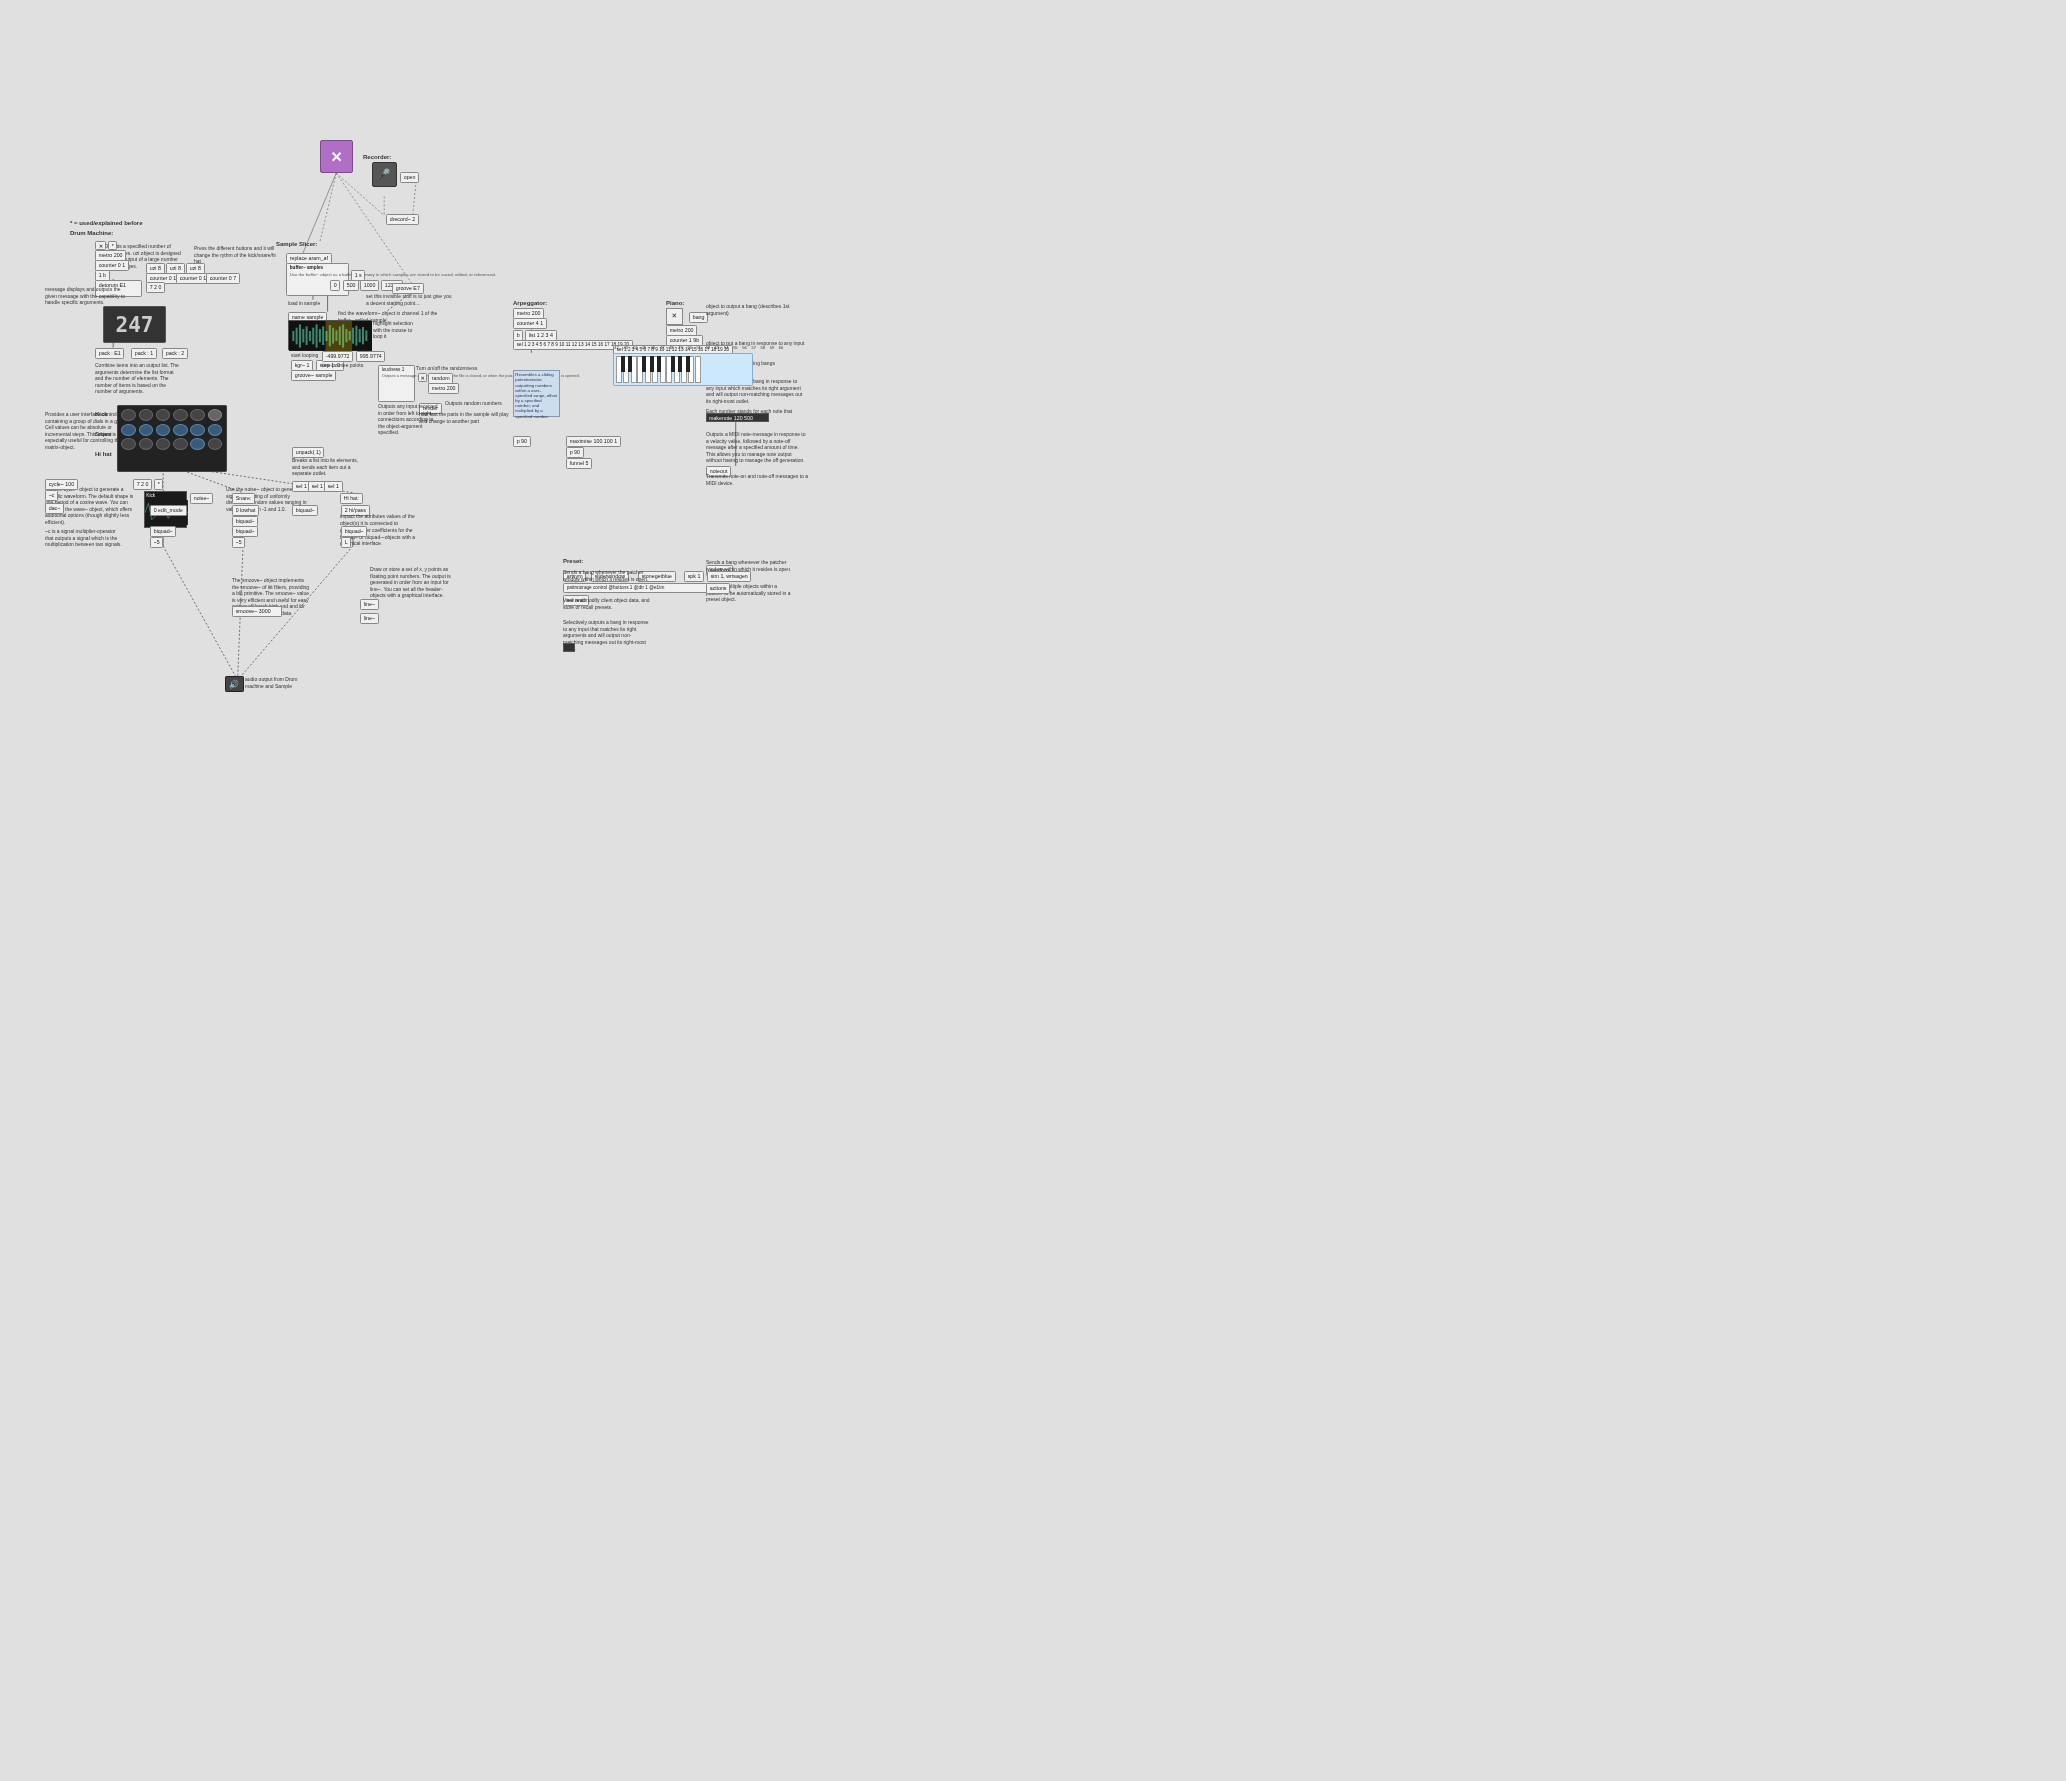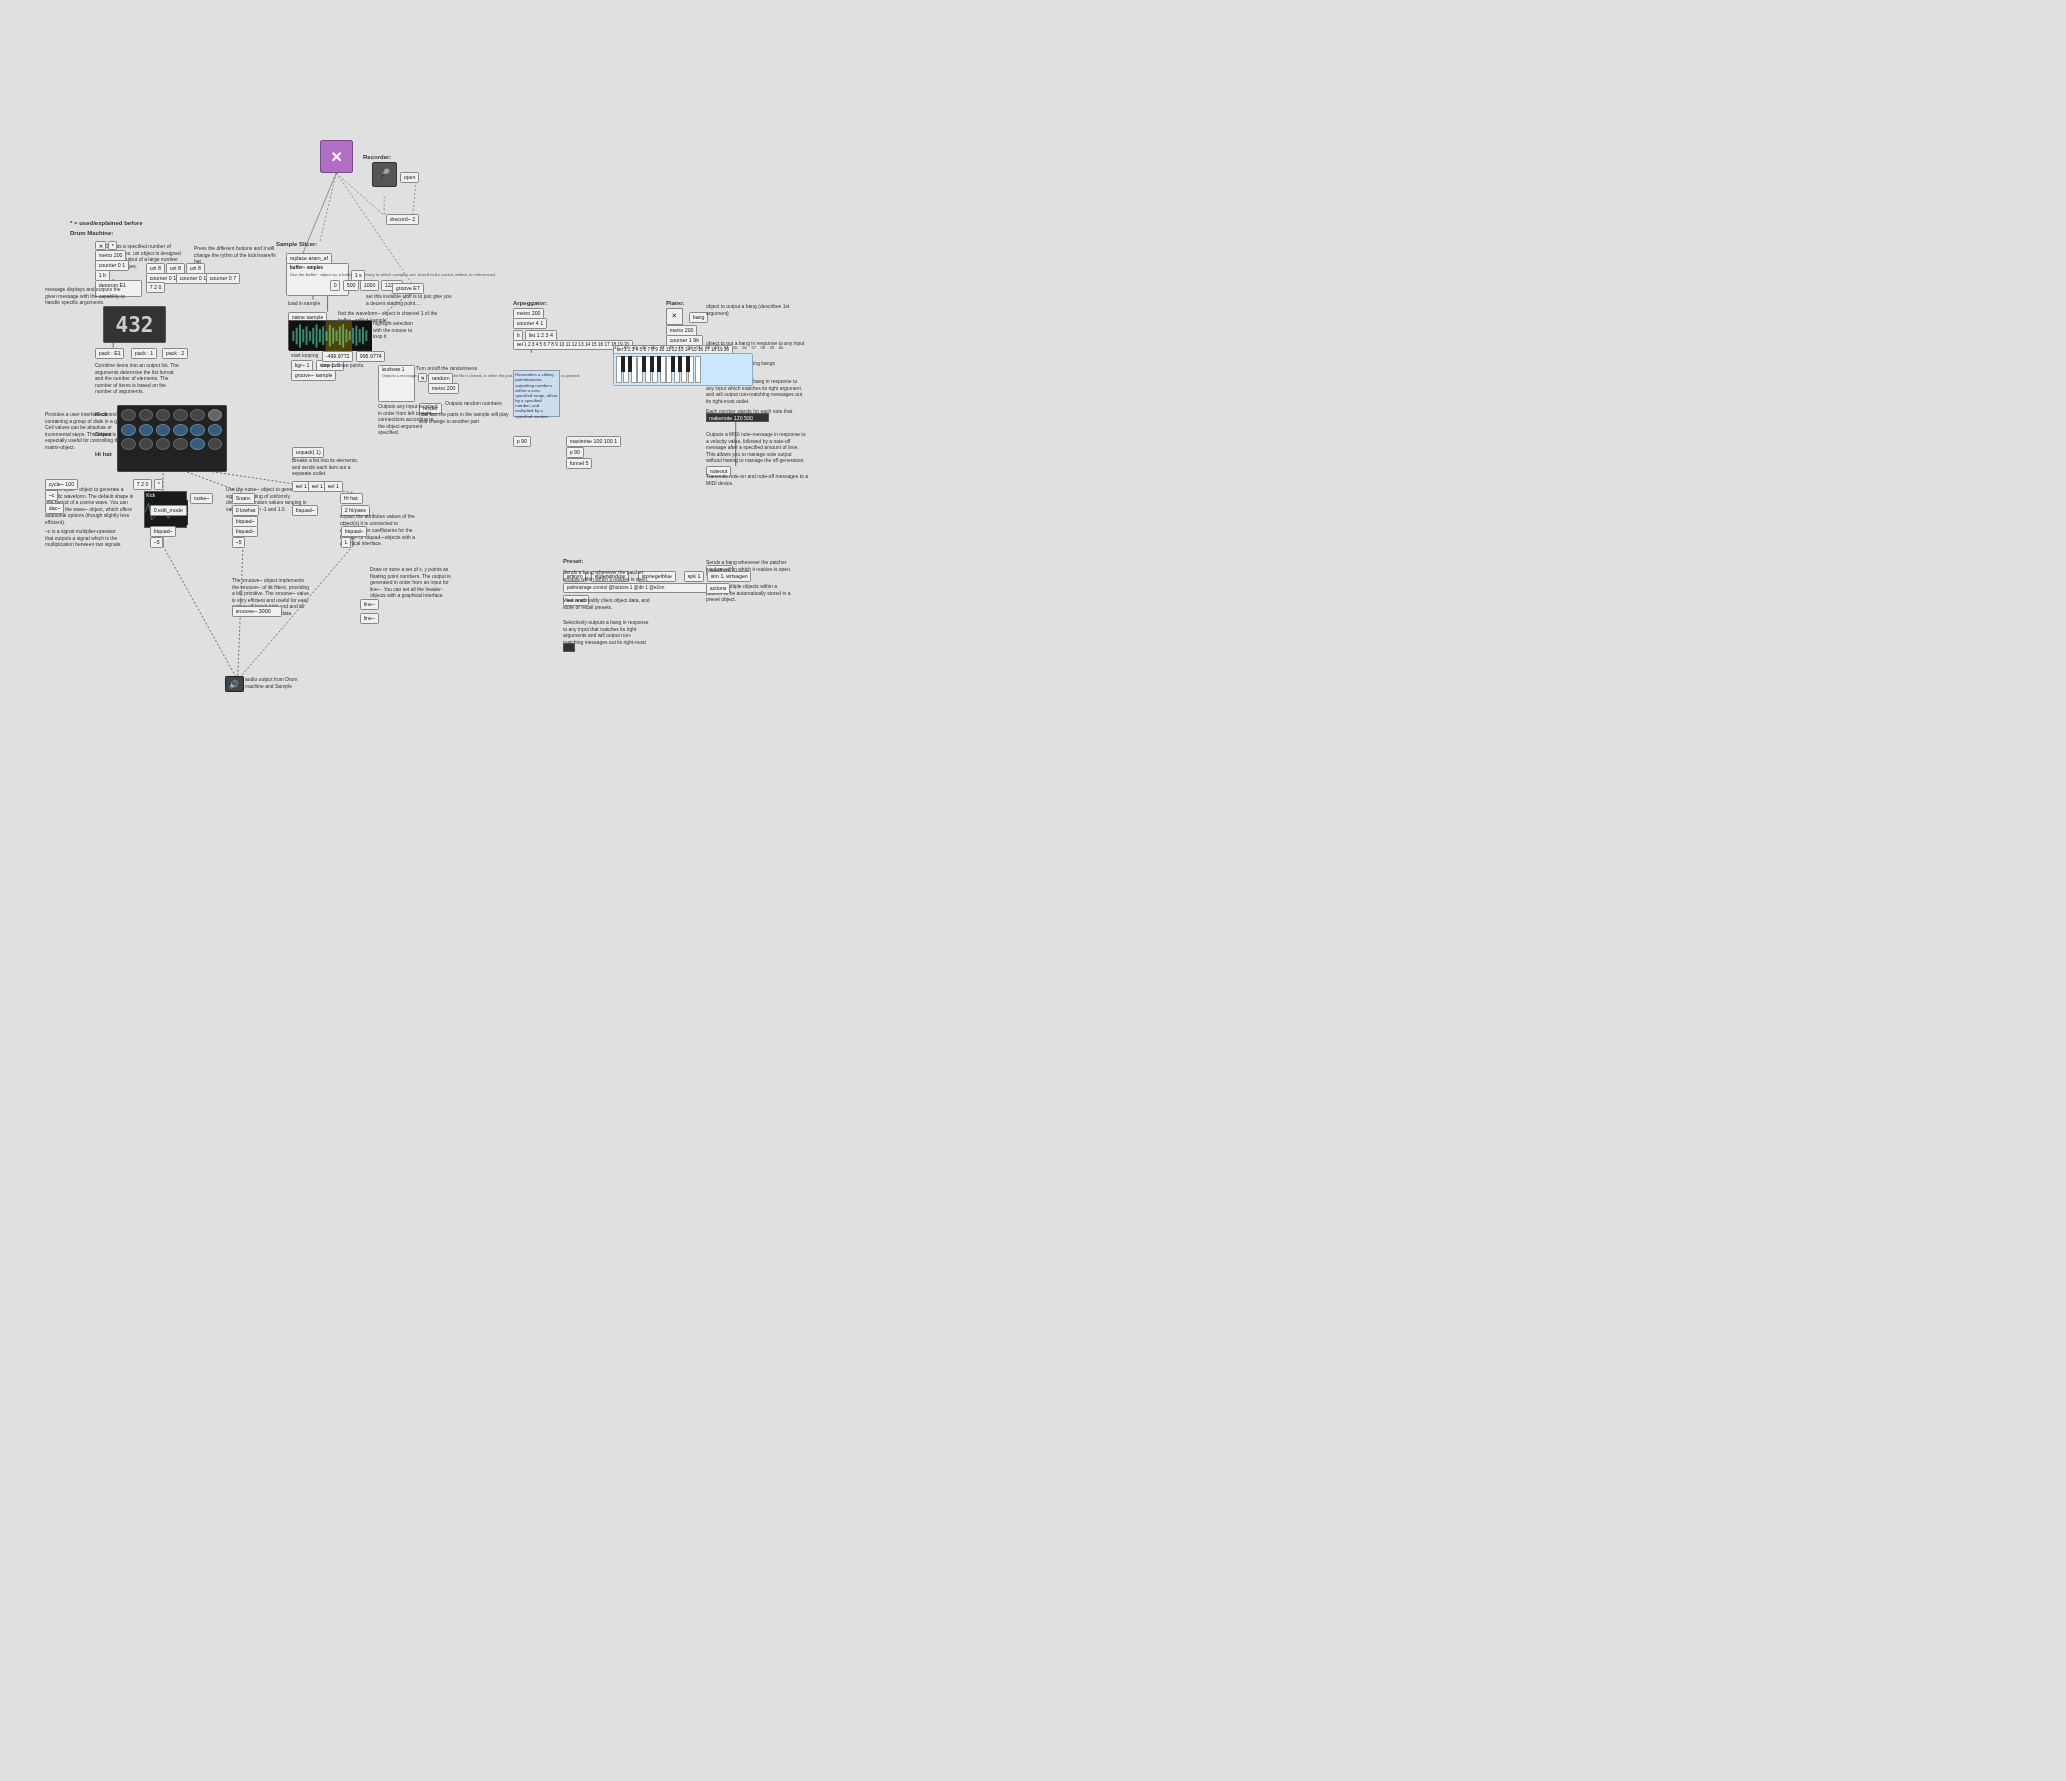--- a/index.html
+++ b/index.html
@@ -221,21 +221,21 @@
   <div class="node" style="left:186px;top:263px;">uzi 8</div>
   <div class="comment-text" style="left:194px;top:245px;max-width:87px;">Press the different buttons and it will change the rythm of the kick/snare/hi hat</div>
 
   <div class="node" style="left:146px;top:273px;">counter 0 1</div>
   <div class="node" style="left:176px;top:273px;">counter 0 1</div>
   <div class="node" style="left:206px;top:273px;">counter 0 7</div>
 
   <div class="node" style="left:146px;top:282px;">7 2 0</div>
 
   <div class="node-dark node" style="left:103px;top:306px;width:63px;height:37px;display:flex;align-items:center;justify-content:center;">
-    <span style="font-size:21px;font-weight:bold;font-family:monospace;color:#ccc;">432</span>
+    <span style="font-size:21px;font-weight:bold;font-family:monospace;color:#ccc;">247</span>
   </div>
 
   <div class="comment-text" style="left:45px;top:286px;max-width:87px;">message displays and outputs the given message with the capability to handle specific arguments.</div>
 
   <div class="node" style="left:95px;top:348px;">pack : E1</div>
   <div class="node" style="left:131px;top:348px;">pack : 1</div>
   <div class="node" style="left:162px;top:348px;">pack : 2</div>
 
   <div class="comment-text" style="left:95px;top:362px;max-width:87px;">Combine items into an output list. The arguments determine the list format and the number of elements. The number of items is based on the number of arguments.</div>
 

